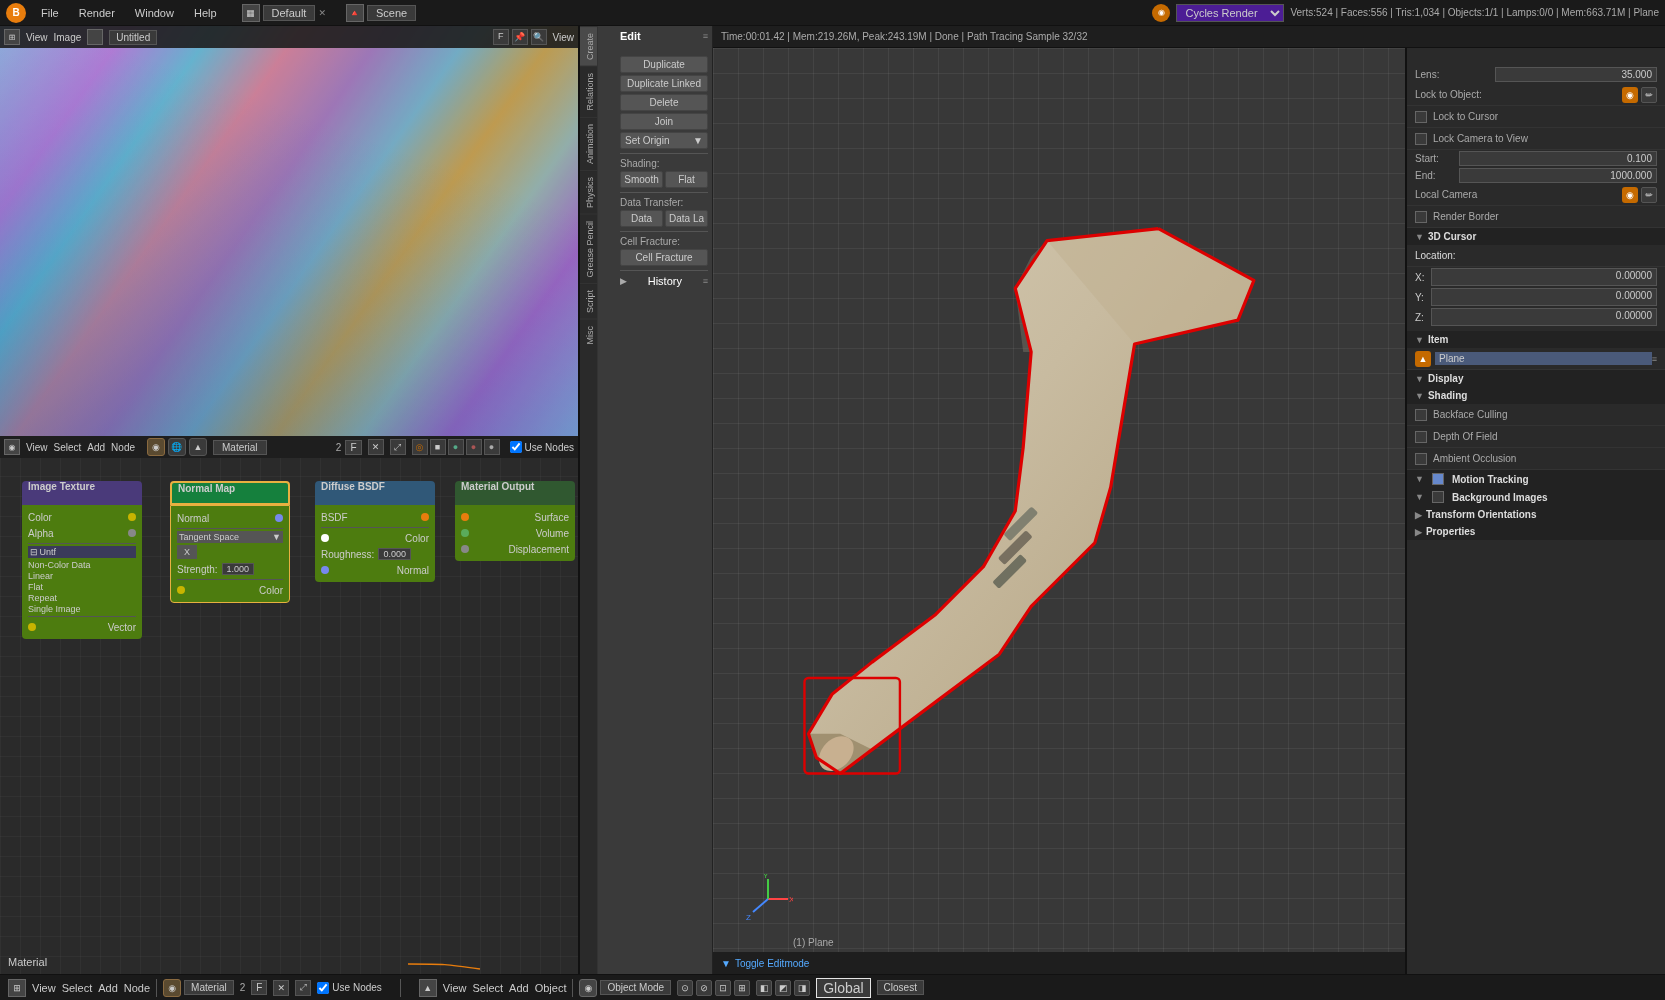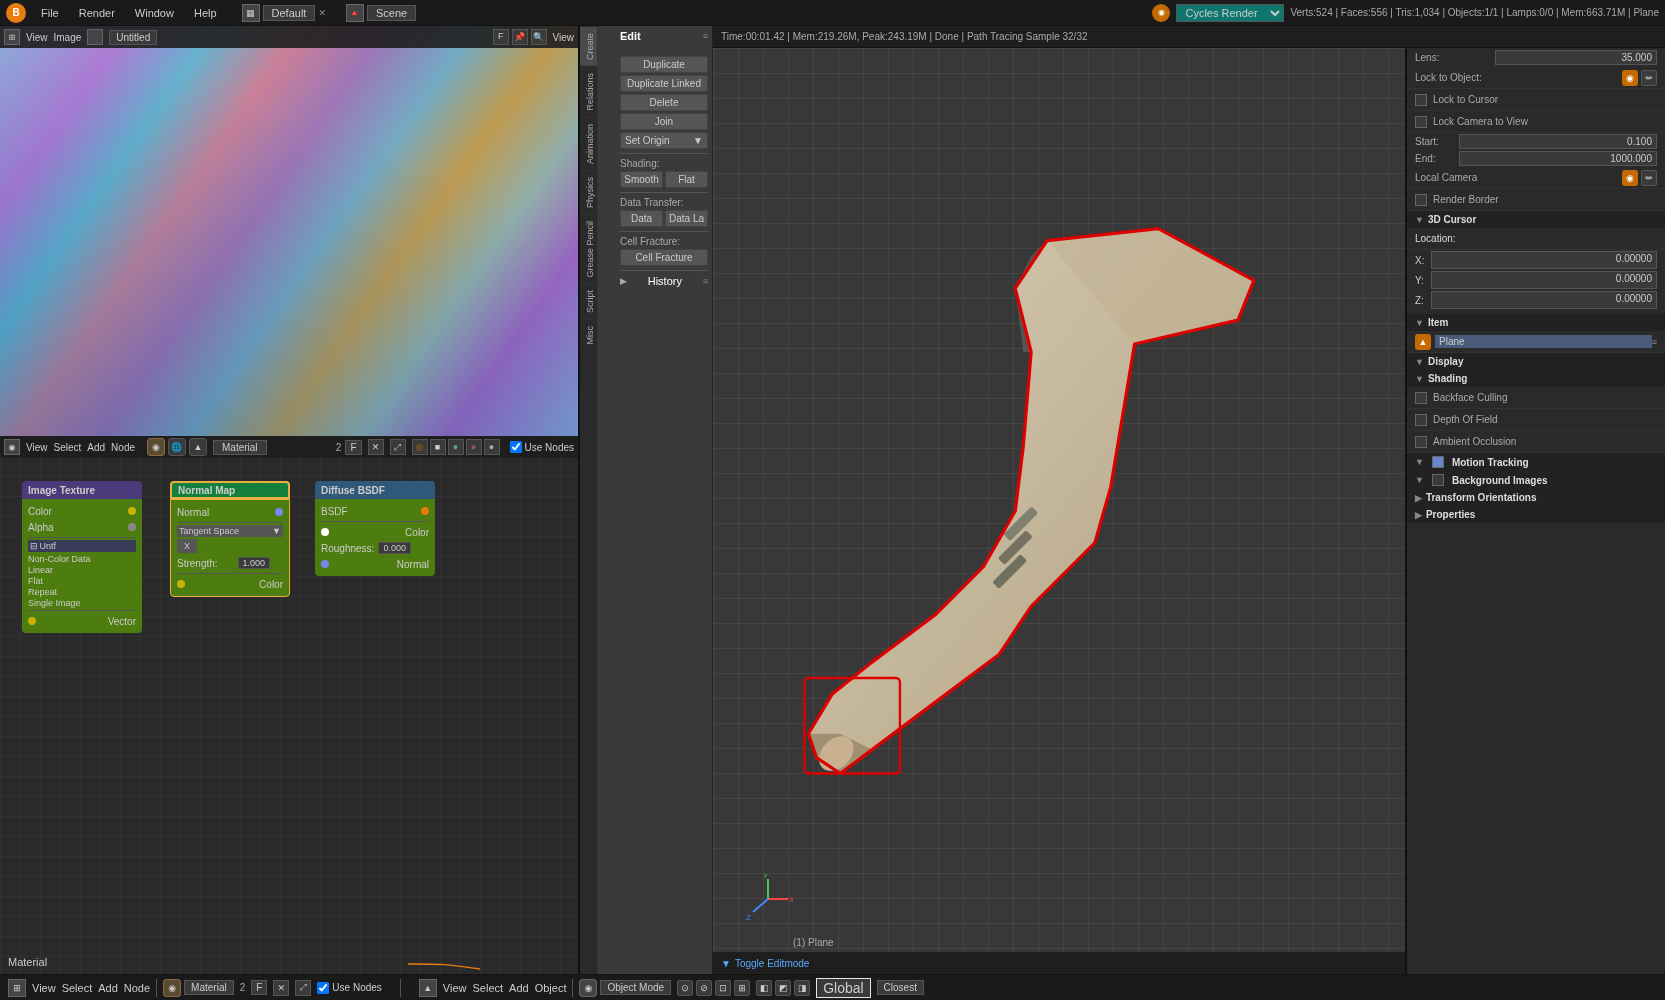--- a/index.html
+++ b/index.html
@@ -31,21 +31,21 @@
       display: flex; align-items: center; justify-content: center;
       color: white; font-size: 10px; font-weight: bold;
     }
     .top-menu-item {
       color: #ccc;
       cursor: pointer;
       padding: 2px 5px;
       font-size: 11px;
     }
     .engine-select {
-      background: #0f766e;
+      background: #4c1d95;
       border: 1px solid #555;
       color: #ccc;
       padding: 1px 4px;
       font-size: 11px;
       margin-left: auto;
     }
     .top-info {
       color: #aaa;
       font-size: 10px;
     }
@@ -123,24 +123,24 @@
     }
 
     
     .node {
       position: absolute;
       border-radius: 4px;
       font-size: 10px;
       min-width: 120px;
     }
     .node-header {
-      height: 18px;
+      height: 24px;
       border-radius: 4px 4px 0 0;
       display: flex;
-      align-items: center;
+      align-items: flex-start;
       padding: 0 6px;
       font-size: 10px;
       font-weight: bold;
     }
     .node-body {
       background: #4d7c0f;
       border-radius: 0 0 4px 4px;
       padding: 4px 6px;
     }
     .node-row {
@@ -365,20 +365,21 @@
       top: 0; left: 0;
       width: 100%; height: 100%;
       pointer-events: none;
     }
 
     
     .lens-row {
       display: flex;
       align-items: center;
       padding: 2px 8px;
+      margin-top: 17px;
     }
     .lens-label { color: #aaa; font-size: 10px; width: 80px; }
     .lens-value {
       background: #3a3a3a;
       border: 1px solid #555;
       color: #ccc;
       font-size: 10px;
       padding: 1px 4px;
       flex: 1;
       text-align: right;
@@ -544,21 +545,21 @@
           <div class="node-row">
             <span>Normal</span>
             <span class="node-socket" style="background:#7788ee;"></span>
           </div>
           <div style="height:1px;background:#555;margin:2px 0;"></div>
           <div style="background:#555;padding:1px 2px;margin-bottom:2px;font-size:9px;display:flex;align-items:center;justify-content:space-between;">
             <span>Tangent Space</span>
             <span>▼</span>
           </div>
           <div style="background:#555;padding:1px;margin-bottom:2px;width:20px;height:14px;display:flex;align-items:center;justify-content:center;font-size:9px;">X</div>
-          <div class="node-row" style="justify-content:flex-start;gap:20px;">
+          <div class="node-row" style="justify-content:flex-start;gap:4px;">
             <span>Strength:</span>
             <span style="background:#3a3a3a;border:1px solid #555;padding:0 4px;font-size:9px;">1.000</span>
           </div>
           <div style="height:1px;background:#555;margin:2px 0;"></div>
           <div class="node-row">
             <span class="node-socket socket-yellow"></span>
             <span>Color</span>
           </div>
         </div>
       </div>
@@ -581,20 +582,39 @@
             <span>Roughness:</span>
             <span style="background:#3a3a3a;border:1px solid #555;padding:0 4px;font-size:9px;">0.000</span>
           </div>
           <div class="node-row">
             <span class="node-socket" style="background:#7788ee;"></span>
             <span>Normal</span>
           </div>
         </div>
       </div>
 
+      <div class="node" style="left:455px;top:45px;width:100px;">
+        <div class="node-header" style="background:#305830;">
+          <span>Material Output</span>
+        </div>
+        <div class="node-body">
+          <div class="node-row">
+            <span class="node-socket socket-orange"></span>
+            <span>Surface</span>
+          </div>
+          <div class="node-row">
+            <span class="node-socket socket-green"></span>
+            <span>Volume</span>
+          </div>
+          <div class="node-row">
+            <span class="node-socket socket-gray"></span>
+            <span>Displacement</span>
+          </div>
+        </div>
+      </div>
 
       <div style="position:absolute;bottom:6px;left:8px;font-size:11px;color:#ccc;">Material</div>
     </div>
   </div>
 
   <div style="width:18px;background:#2a2a2a;border-right:1px solid #333;display:flex;flex-direction:column;align-items:center;">
     <div style="writing-mode:vertical-lr;transform:rotate(180deg);font-size:9px;color:#aaa;cursor:pointer;padding:6px 2px;border-bottom:1px solid #333;background:#4a4a4a;width:100%;text-align:center;">Create</div>
     <div style="writing-mode:vertical-lr;transform:rotate(180deg);font-size:9px;color:#aaa;cursor:pointer;padding:6px 2px;border-bottom:1px solid #333;width:100%;text-align:center;">Relations</div>
     <div style="writing-mode:vertical-lr;transform:rotate(180deg);font-size:9px;color:#aaa;cursor:pointer;padding:6px 2px;border-bottom:1px solid #333;width:100%;text-align:center;">Animation</div>
     <div style="writing-mode:vertical-lr;transform:rotate(180deg);font-size:9px;color:#aaa;cursor:pointer;padding:6px 2px;border-bottom:1px solid #333;width:100%;text-align:center;">Physics</div>

